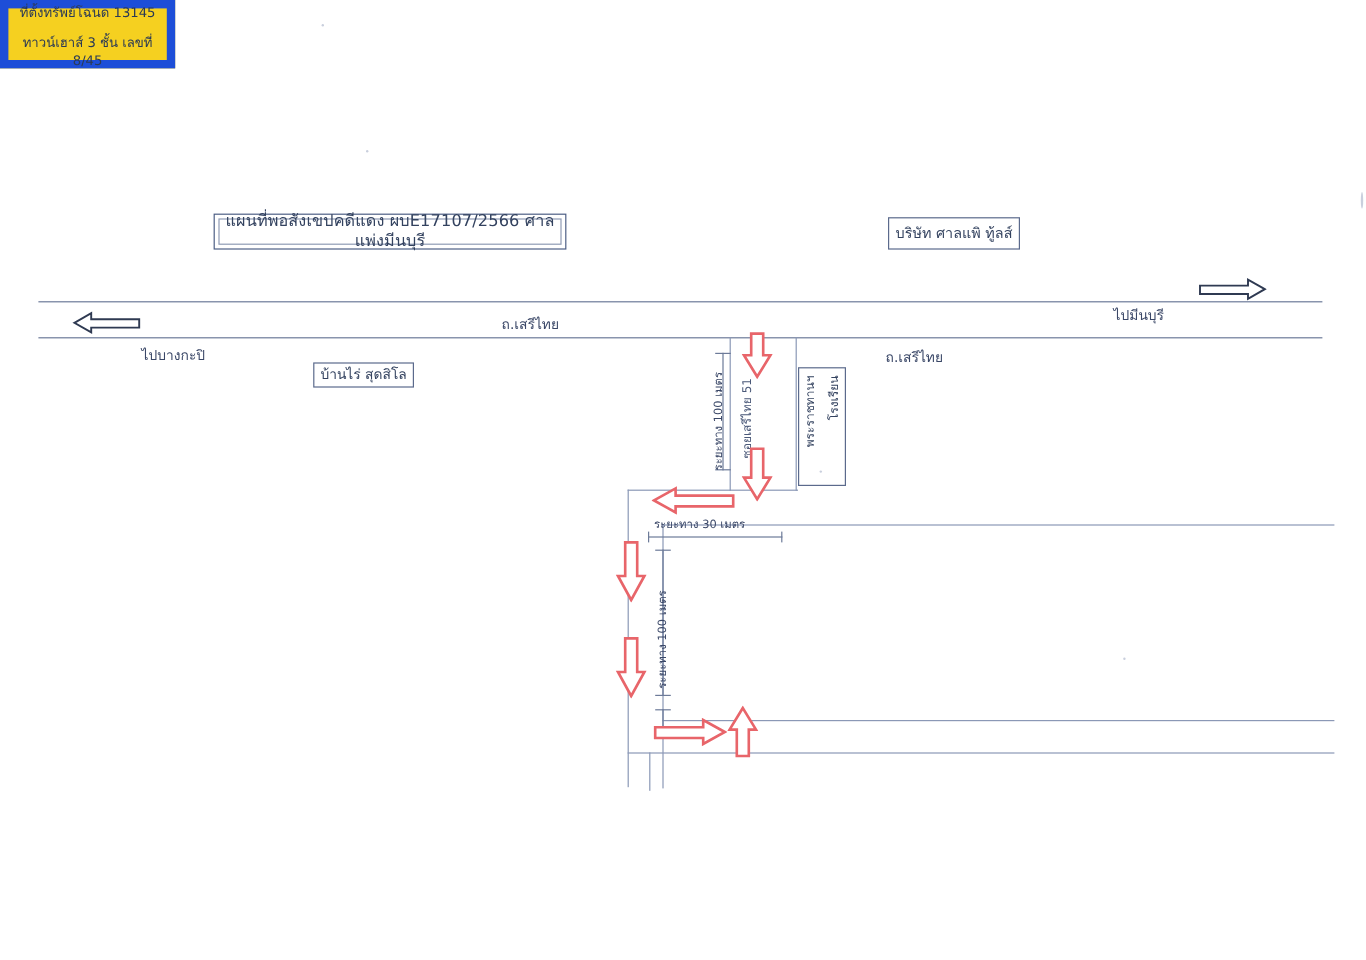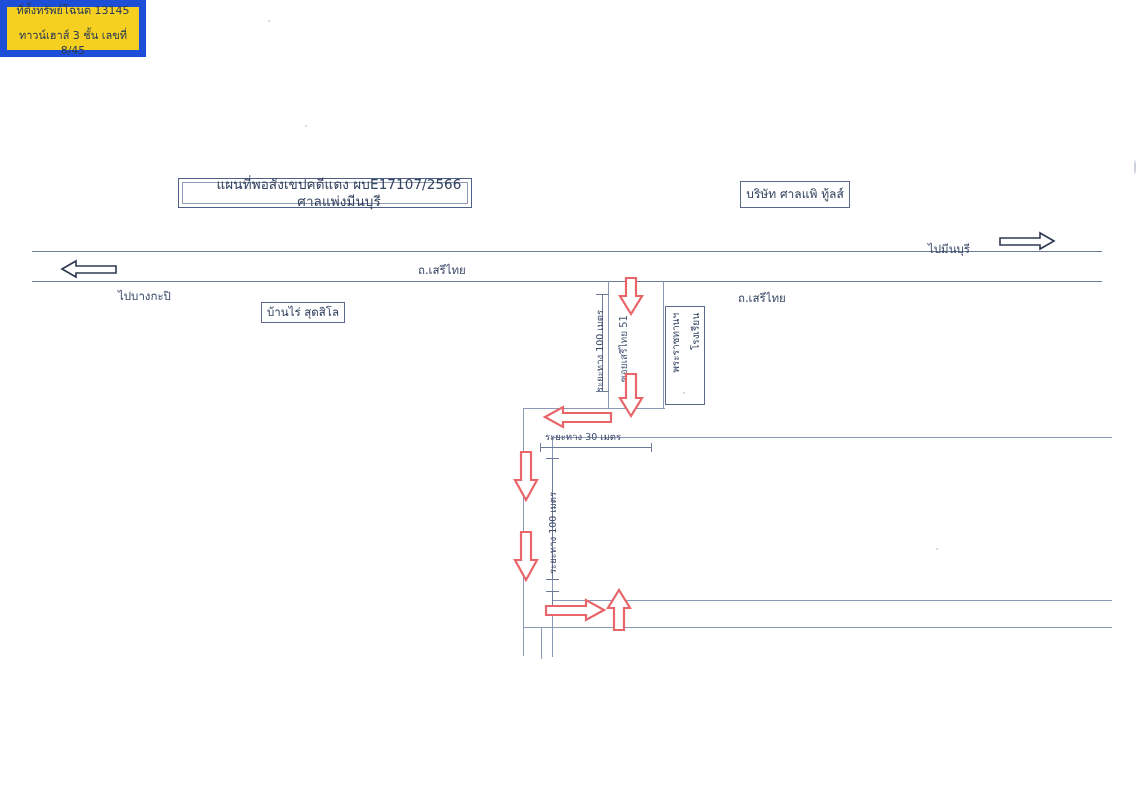--- a/index.html
+++ b/index.html
@@ -44,21 +44,21 @@
     letter-spacing: .1px;
     border: 1px solid #4e5f85;
     padding: 0 6px;
   }
   #title-box .inner-rule {
     position: absolute;
     left: 3px; top: 3px; right: 3px; bottom: 3px;
     border: 1px solid #8f9bb5;
     pointer-events: none;
   }
-  #title-text { position: relative; z-index: 2; margin-left: 28px; }
+  #title-text { position: relative; z-index: 2; }
 
   
   #company-box {
     left: 740px;
     top: 181px;
     width: 110px;
     height: 27px;
     font-size: 12px;
   }
 
@@ -79,21 +79,21 @@
   .label-road {
     position: absolute;
     font-size: 11.5px;
     color: #3a4767;
     white-space: nowrap;
     margin-top: 25px;
   }
   #label-serithai-1 { left: 418px; top: 236px; }
   #label-serithai-2 { left: 738px; top: 264px; }
   #label-to-bangkapi { left: 118px; top: 262px; }
-  #label-to-minburi  { left: 928px; top: 215px; }
+  #label-to-minburi  { left: 928px; top: 229px; }
 
   
   #house-box {
     left: 261px;
     top: 302px;
     width: 84px;
     height: 21px;
     font-size: 11.5px;
   }
   #estate-box {

